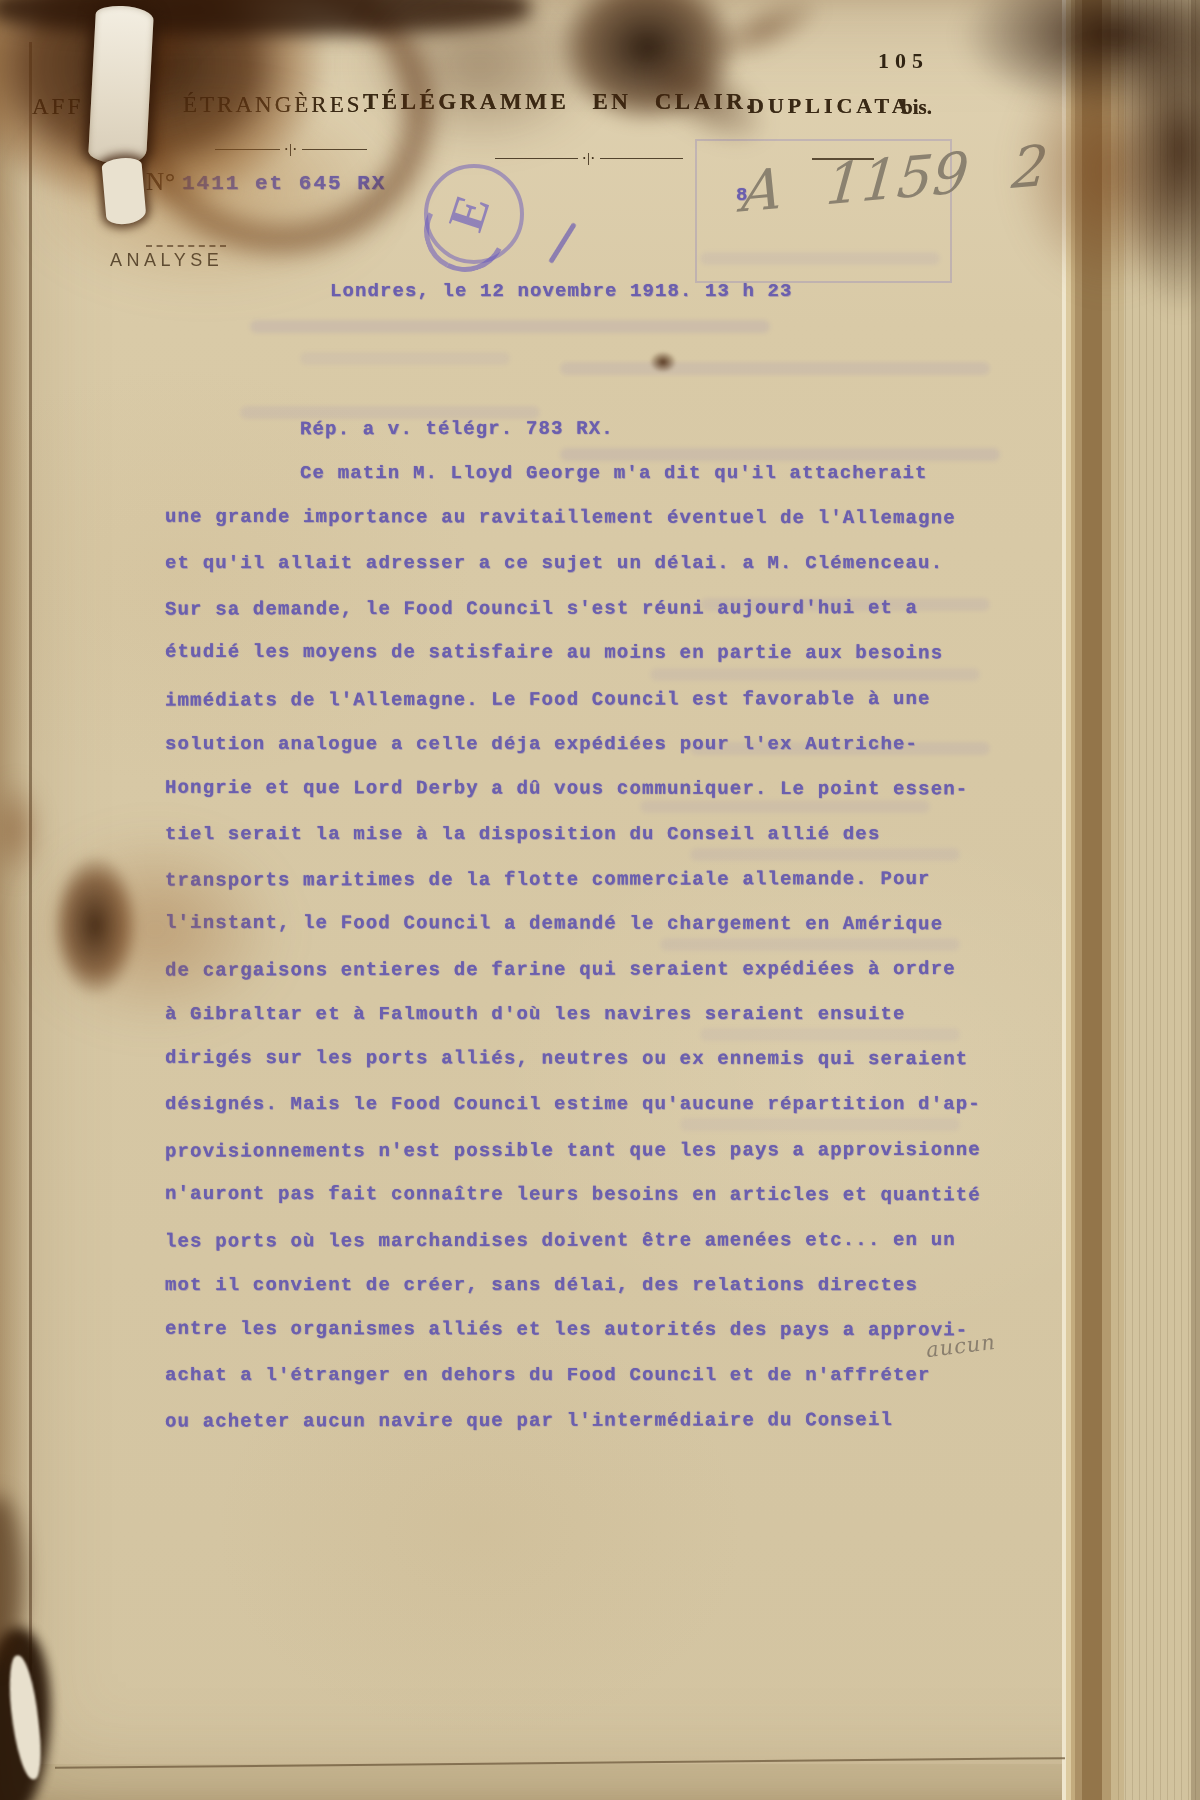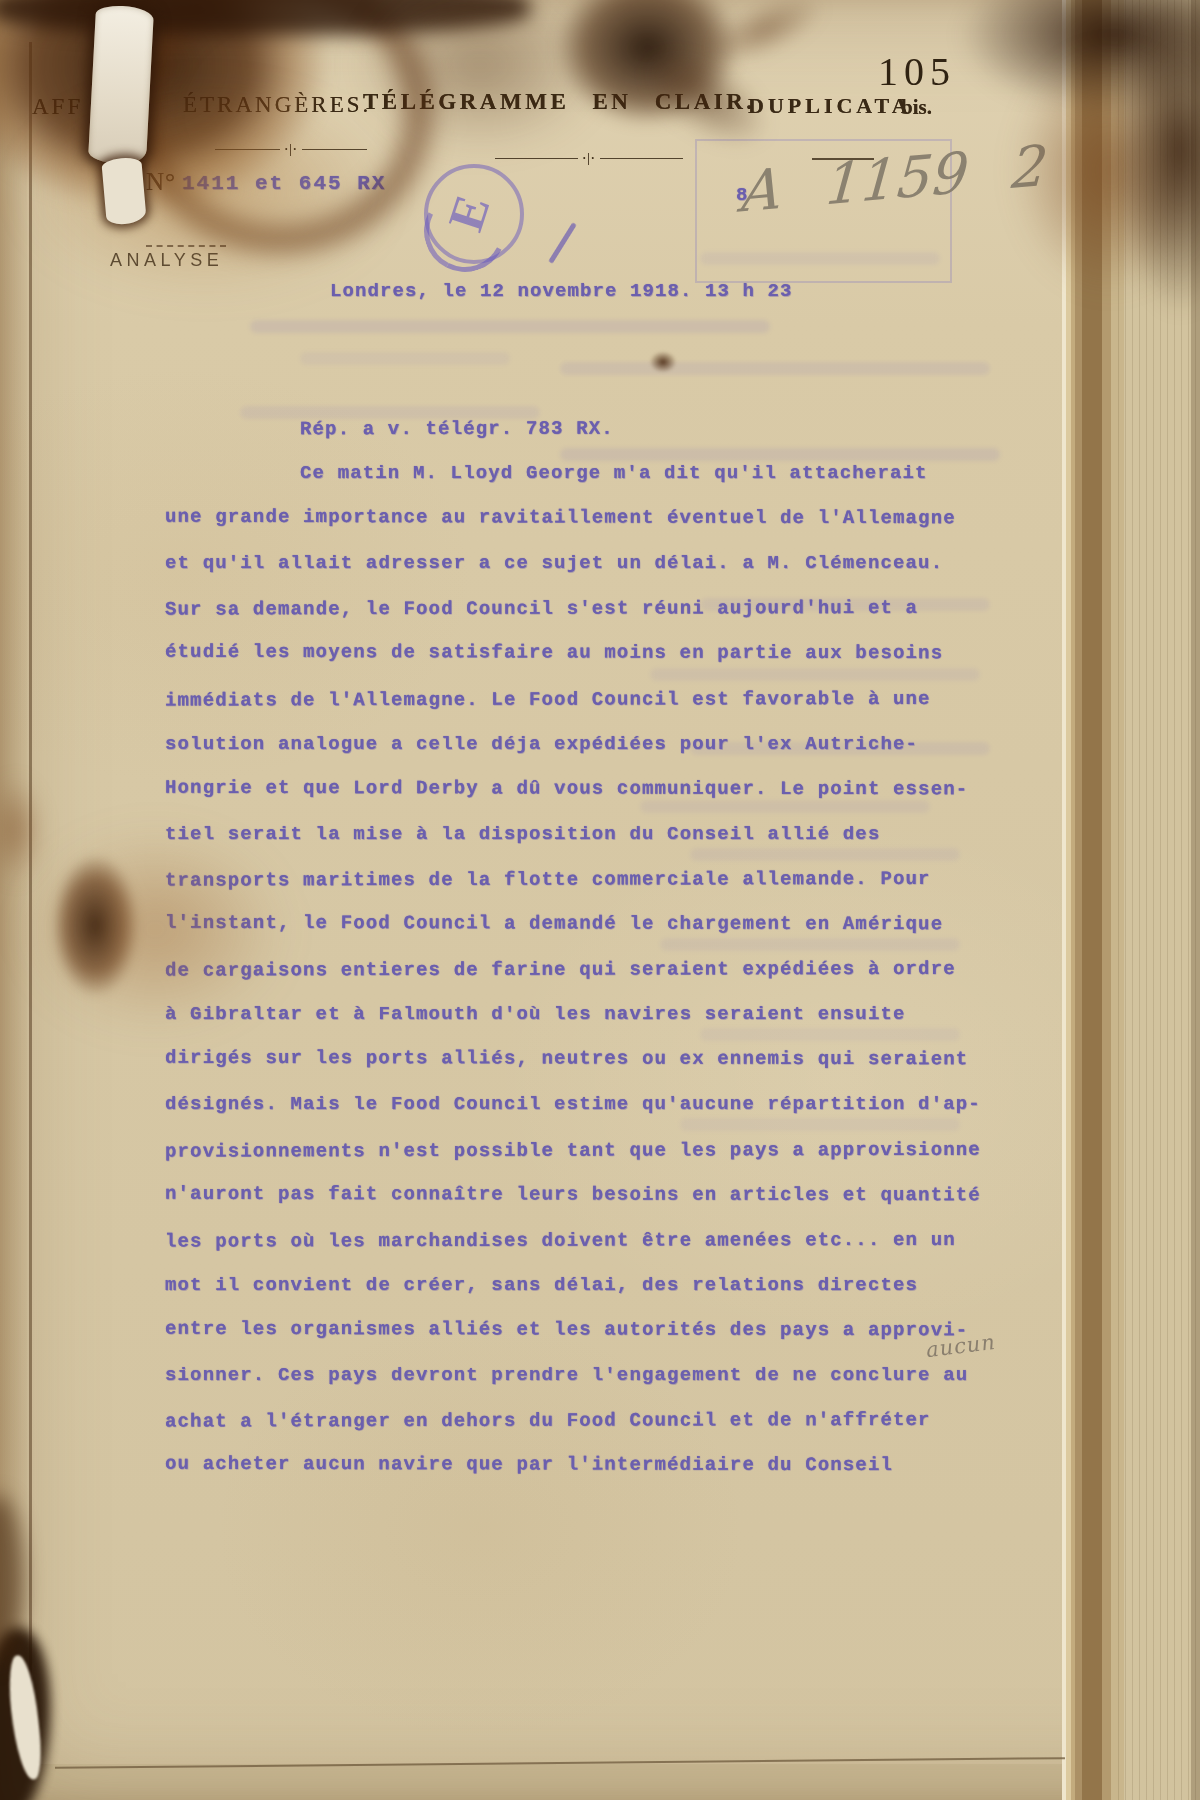--- a/index.html
+++ b/index.html
@@ -25,21 +25,21 @@
   
   #fold-line{left:29px;top:42px;width:3px;height:1690px;background:rgba(72,46,22,.50);filter:blur(.6px);z-index:6;}
   #left-shade{left:0;top:0;width:27px;height:1800px;background:linear-gradient(90deg,rgba(150,115,70,.35),rgba(150,115,70,.05));z-index:6;}
   
   .printed{color:#3a2a16;text-shadow:0 0 .6px rgba(58,42,22,.8);z-index:5;}
   #ministry-left{left:32px;top:94px;font-size:23px;letter-spacing:3px;}
   #ministry-right{left:183px;top:92px;font-size:23px;letter-spacing:3px;}
   #telegram-title{left:363px;top:89px;font-size:23px;font-weight:bold;letter-spacing:3.5px;word-spacing:14px;}
   #duplicata{left:748px;top:93px;font-size:22px;font-weight:bold;letter-spacing:4px;}
   #bis{left:901px;top:95px;font-size:21px;font-weight:bold;}
-  #page-number{left:878px;top:48px;font-size:40px;font-weight:400;letter-spacing:6px;color:#2e2212;z-index:5;}
+  #page-number{left:878px;top:48px;font-size:22px;font-weight:700;letter-spacing:6px;color:#2e2212;z-index:5;}
   
   .orn{display:flex;align-items:center;z-index:5;color:#3a2a16;font-size:12px;}
   .orn .rule{flex:1;height:1px;background:rgba(58,42,22,.85);}
   .orn .mid{padding:0 4px;letter-spacing:1px;font-weight:bold;}
   #orn-left{left:215px;top:142px;width:152px;}
   #orn-center{left:495px;top:151px;width:188px;}
   #rule-duplicata{left:812px;top:158px;width:62px;height:2px;background:rgba(58,42,22,.8);z-index:5;}
   #num-underline{left:146px;top:244px;width:80px;height:1px;border-bottom:2px dashed rgba(70,50,30,.65);z-index:5;}
   
   .tw-ink{font-family:"Liberation Mono",monospace;font-weight:bold;color:#6b5fae;
@@ -168,21 +168,20 @@
     <div class="tw">l'instant, le Food Council a demandé le chargement en Amérique</div>
     <div class="tw">de cargaisons entieres de farine qui seraient expédiées à ordre</div>
     <div class="tw">à Gibraltar et à Falmouth d'où les navires seraient ensuite</div>
     <div class="tw">dirigés sur les ports alliés, neutres ou ex ennemis qui seraient</div>
     <div class="tw">désignés. Mais le Food Council estime qu'aucune répartition d'ap-</div>
     <div class="tw">provisionnements n'est possible tant que les pays a approvisionne</div>
     <div class="tw">n'auront pas fait connaître leurs besoins en articles et quantité</div>
     <div class="tw">les ports où les marchandises doivent être amenées etc... en un</div>
     <div class="tw">mot il convient de créer, sans délai, des relations directes</div>
     <div class="tw">entre les organismes alliés et les autorités des pays a approvi-</div>
-    <div class="tw">sionner. Ces pays devront prendre l'engagement de ne conclure au</div>
     <div class="tw">achat a l'étranger en dehors du Food Council et de n'affréter</div>
     <div class="tw">ou acheter aucun navire que par l'intermédiaire du Conseil</div>
   </div>
   <div class="abs" id="annot-aucun">aucun</div>
 
   <div class="burn" id="b-tl-core"></div>
   <div class="burn" id="b-tl-ring"></div>
   <div class="burn" id="b-tl-halo"></div>
   <div class="burn" id="b-tl-top"></div>
   <div class="abs" id="torn-strip"></div>

